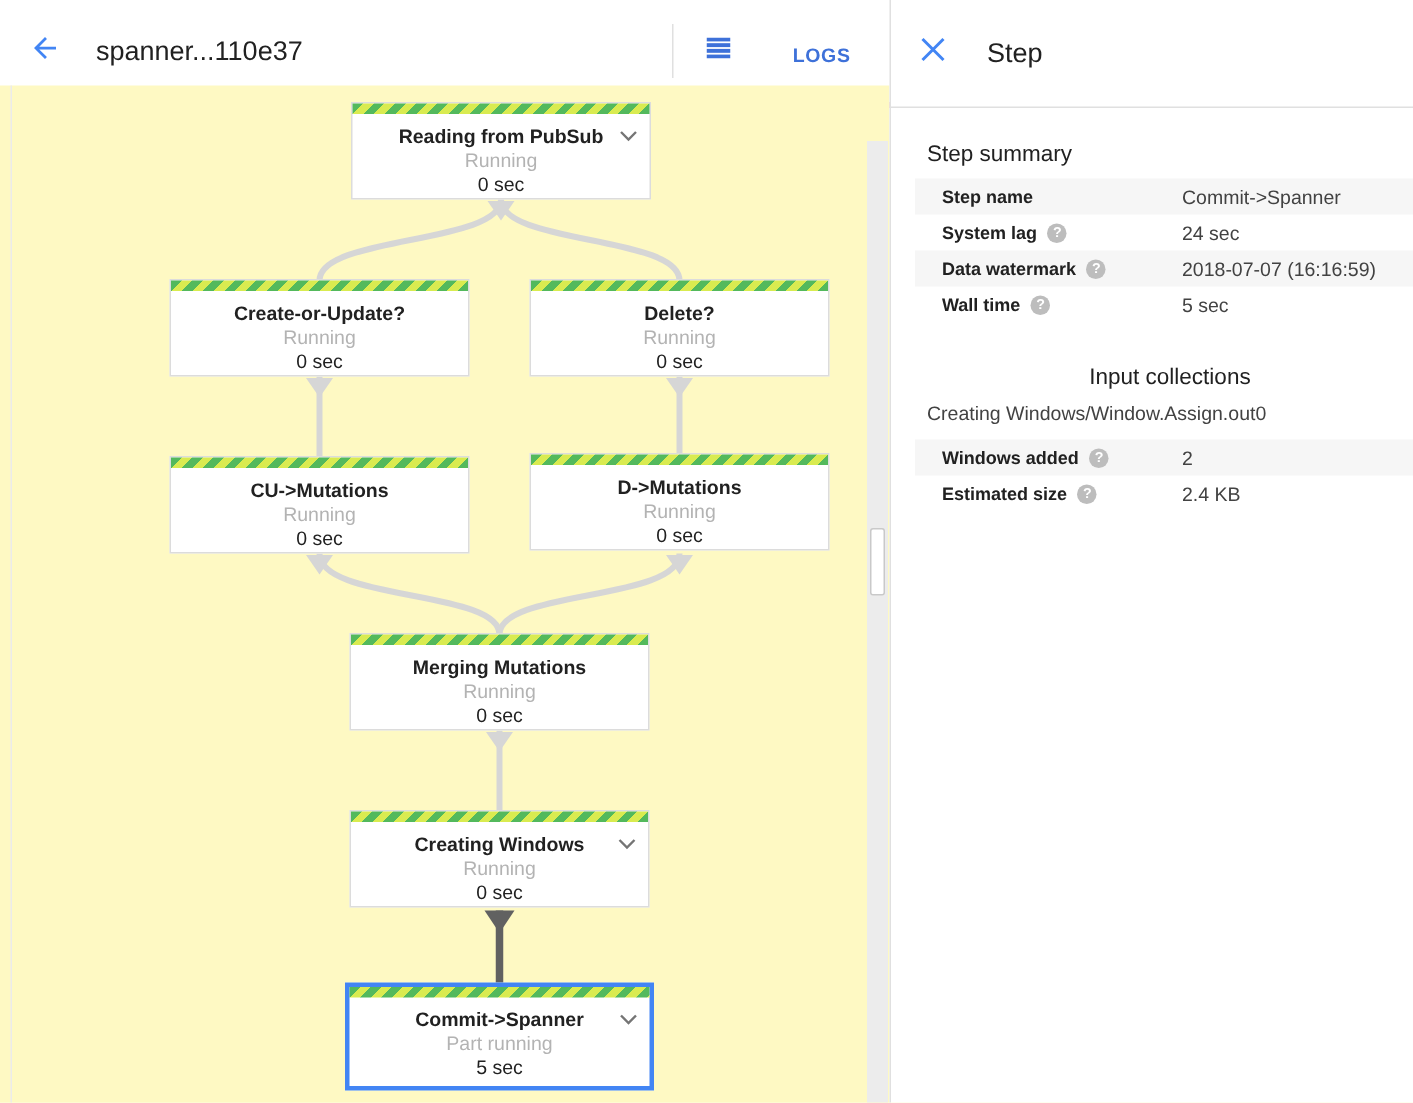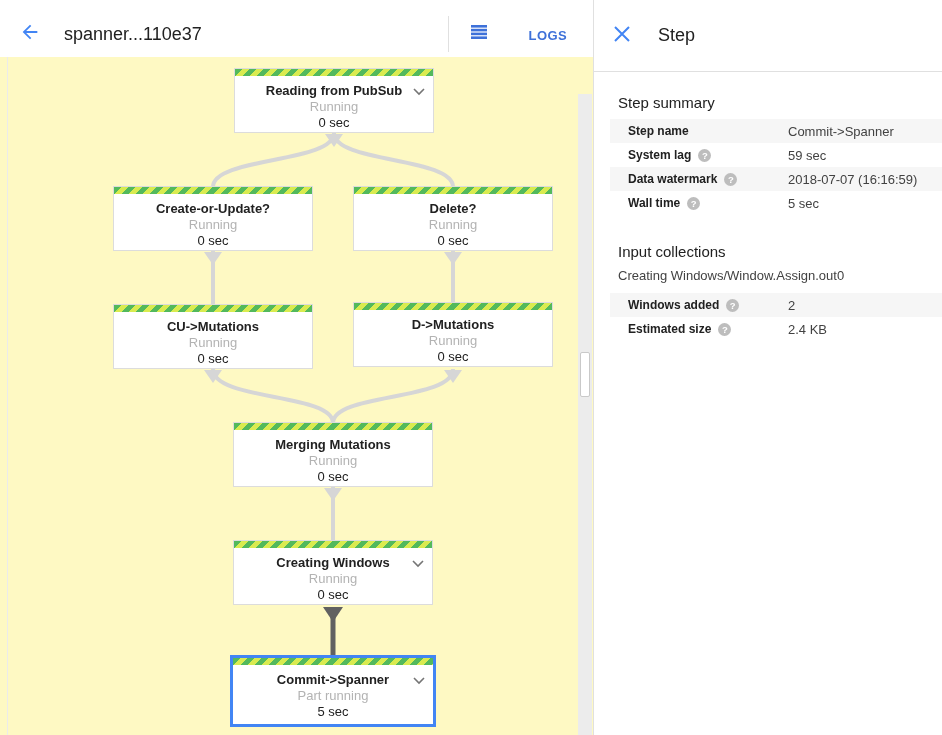--- a/index.html
+++ b/index.html
@@ -228,39 +228,39 @@
       <span class="prop-label">
           <span>Step name</span>
         </span>
       <span class="prop-value">Commit-&gt;Spanner</span>
     </div>
     <div class="prop-row">
       <span class="prop-label">
           <span>System lag</span>
           <span class="help">?</span>
         </span>
-      <span class="prop-value">59 sec</span>
+      <span class="prop-value">24 sec</span>
     </div>
     <div class="prop-row alt">
       <span class="prop-label">
           <span>Data watermark</span>
           <span class="help">?</span>
         </span>
       <span class="prop-value">2018-07-07 (16:16:59)</span>
     </div>
     <div class="prop-row">
       <span class="prop-label">
           <span>Wall time</span>
           <span class="help">?</span>
         </span>
       <span class="prop-value">5 sec</span>
     </div>
   </div>
 
-  <div class="section-heading" style="margin-top:28px;">Input collections</div>
+  <div class="section-heading" style="margin-top:28px;text-align:center;">Input collections</div>
   <div class="collection-name">Creating Windows/Window.Assign.out0</div>
 
   <div class="prop-table">
     <div class="prop-row alt">
       <span class="prop-label">
           <span>Windows added</span>
           <span class="help">?</span>
         </span>
       <span class="prop-value">2</span>
     </div>

